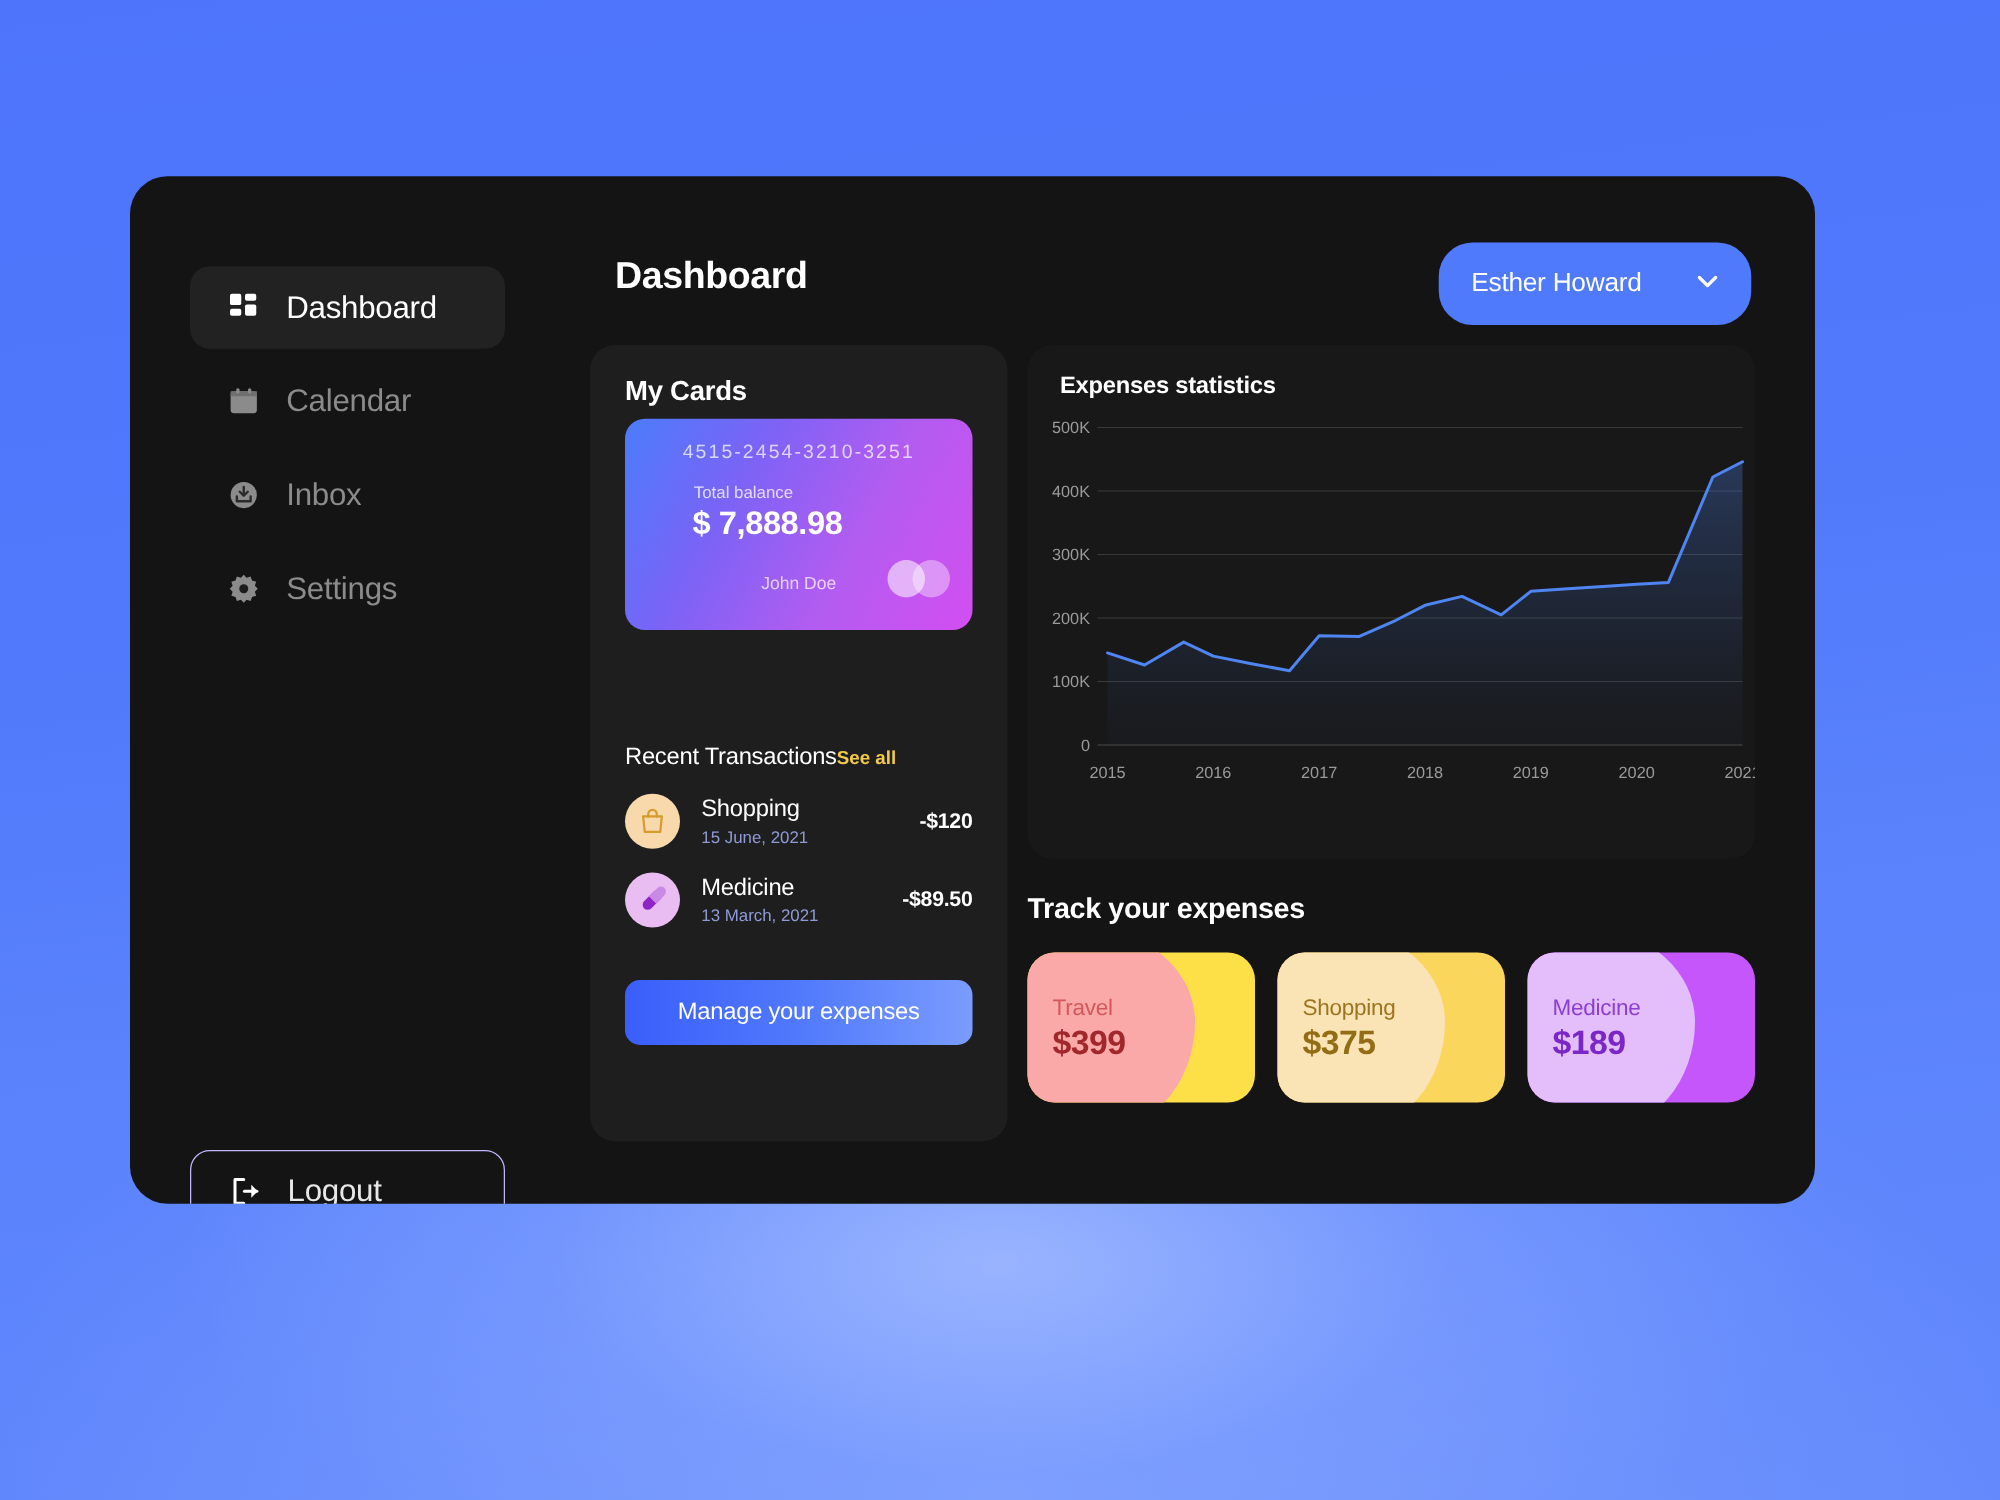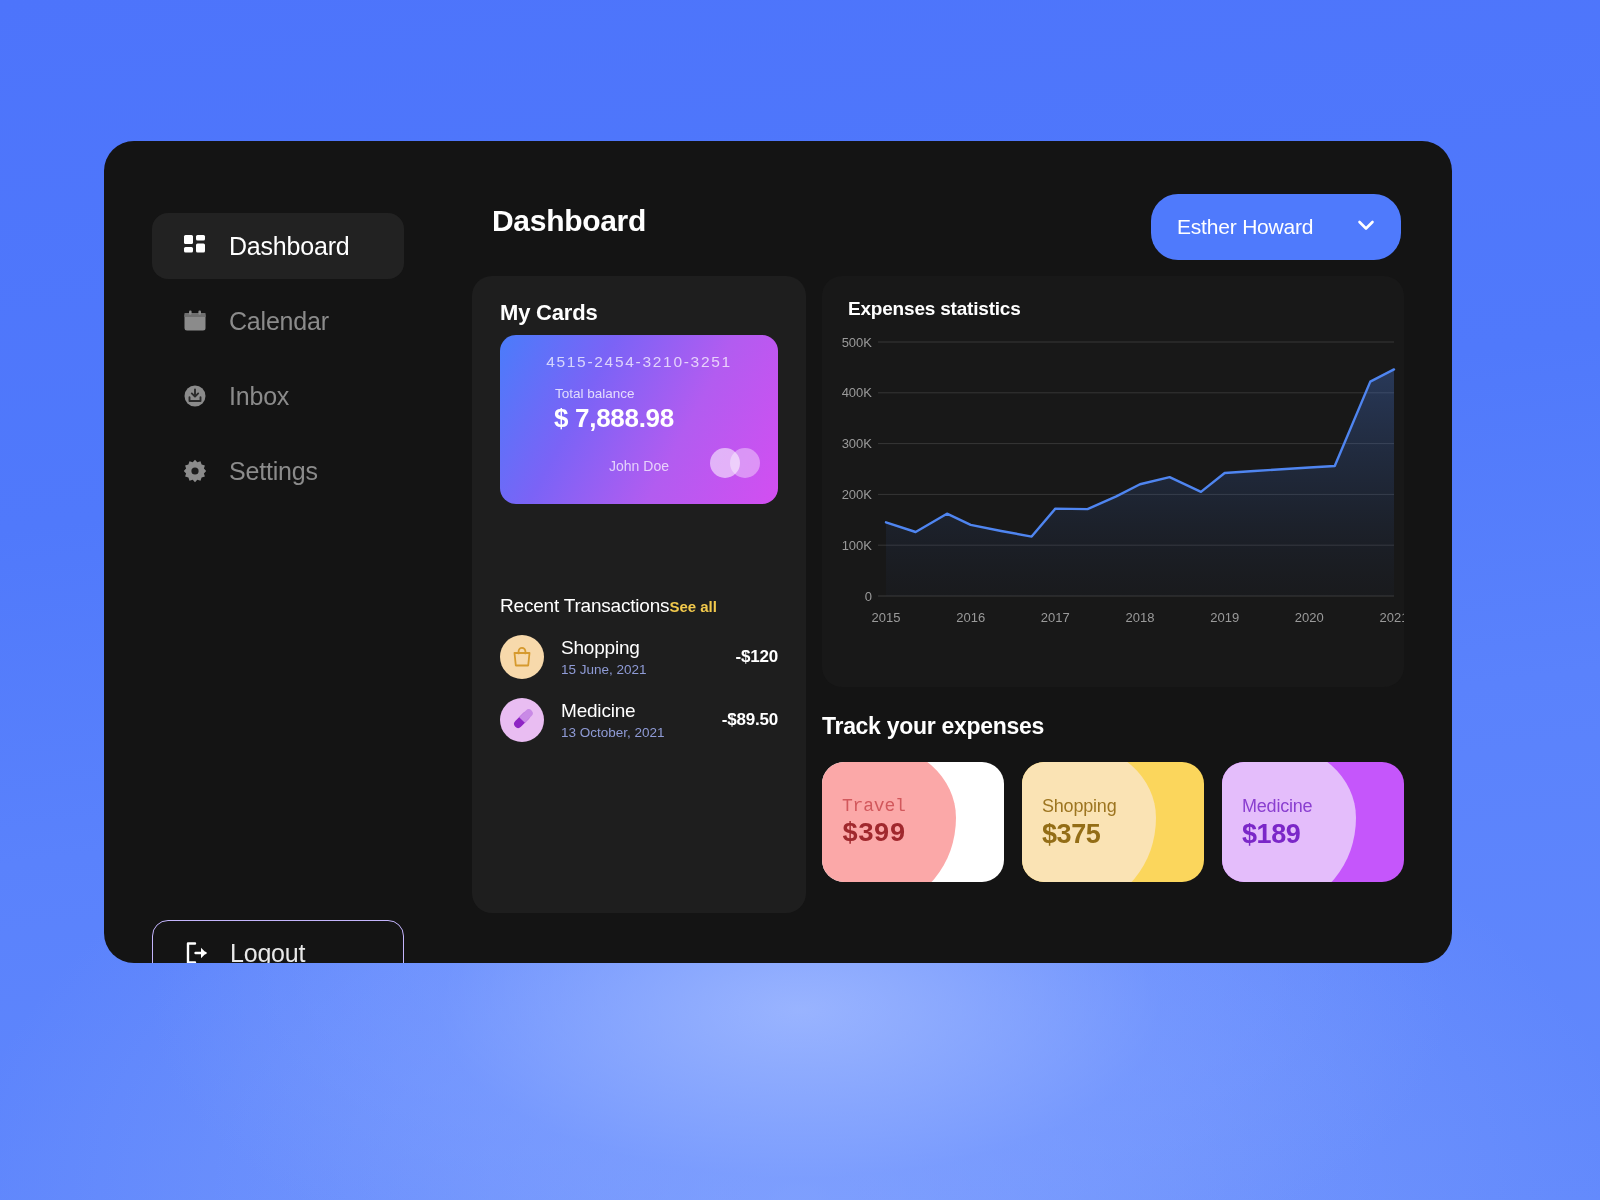--- a/index.html
+++ b/index.html
@@ -355,25 +355,26 @@
       <span class="txn-icon medicine">
         <svg width="24" height="24" viewBox="0 0 24 24">
             <g transform="rotate(-45 12 12)">
               <rect x="2.5" y="8" width="19" height="8" rx="4" fill="#8e24c4"></rect>
               <path d="M12 8 L21.5 8 A4 4 0 0 1 21.5 16 L12 16 Z" fill="#c98ae6"></path>
             </g>
           </svg>
       </span>
       <span class="txn-text">
         <span class="txn-name">Medicine</span>
-        <span class="txn-date" style="display:block">13 October, 2021</span>
+        <span class="txn-date" style="display:block">13 March, 2021</span>
       </span>
       <span class="txn-amount">-$89.50</span>
     </div>
 
+    <button id="manage-expenses-button">Manage your expenses</button>
   </section>
 
   <section id="chart-panel">
     <h2 id="chart-title">Expenses statistics</h2>
     <div id="chart-area">
       <svg id="chart-svg" viewBox="0 0 582 359" preserveAspectRatio="none">
         <defs>
           <linearGradient id="areaFill" x1="0" y1="0" x2="0" y2="1">
             <stop offset="0%" stop-color="#4f85f0" stop-opacity="0.30"></stop>
             <stop offset="55%" stop-color="#3d6ac4" stop-opacity="0.16"></stop>
@@ -406,21 +407,21 @@
             <text class="axis-text xtick-text" x="572" y="294">2021</text>
           </g>
         <path id="chart-area-path" fill="url(#areaFill)" d="M64.00 194.34 L93.63 203.99 L124.96 185.70 L148.67 196.88 L179.15 202.98 L209.63 208.56 L233.33 180.62 L265.51 181.13 L294.29 168.43 L318.00 156.24 L347.63 149.13 L378.96 163.86 L402.67 145.06 L432.30 143.03 L463.63 141.00 L487.33 139.48 L512.73 137.95 L548.29 53.62 L572.00 41.43 L572.00 268.00 L64.00 268.00 Z"></path>
         <path id="chart-line-path" fill="none" stroke="#4f85f0" stroke-width="2.4" stroke-linejoin="round" stroke-linecap="round" d="M64.00 194.34 L93.63 203.99 L124.96 185.70 L148.67 196.88 L179.15 202.98 L209.63 208.56 L233.33 180.62 L265.51 181.13 L294.29 168.43 L318.00 156.24 L347.63 149.13 L378.96 163.86 L402.67 145.06 L432.30 143.03 L463.63 141.00 L487.33 139.48 L512.73 137.95 L548.29 53.62 L572.00 41.43"></path>
       </svg>
     </div>
   </section>
 
   <h2 id="track-title">Track your expenses</h2>
   <div id="expense-cards">
-    <div class="expense-card" style="background: #ffffff; font-family: Liberation Mono, monospace;">
+    <div class="expense-card" style="background: #fde047;">
       <span class="expense-blob" style="background: rgb(251, 168, 168);"></span>
       <span class="expense-text">
         <span class="expense-label" style="display: block; color: rgb(210, 88, 92);">Travel</span>
         <span class="expense-amount" style="display: block; color: rgb(160, 40, 45);">$399</span>
       </span>
     </div>
     <div class="expense-card" style="background: rgb(251, 214, 92);">
       <span class="expense-blob" style="background: rgb(250, 227, 180);"></span>
       <span class="expense-text">
         <span class="expense-label" style="display: block; color: rgb(157, 117, 32);">Shopping</span>

